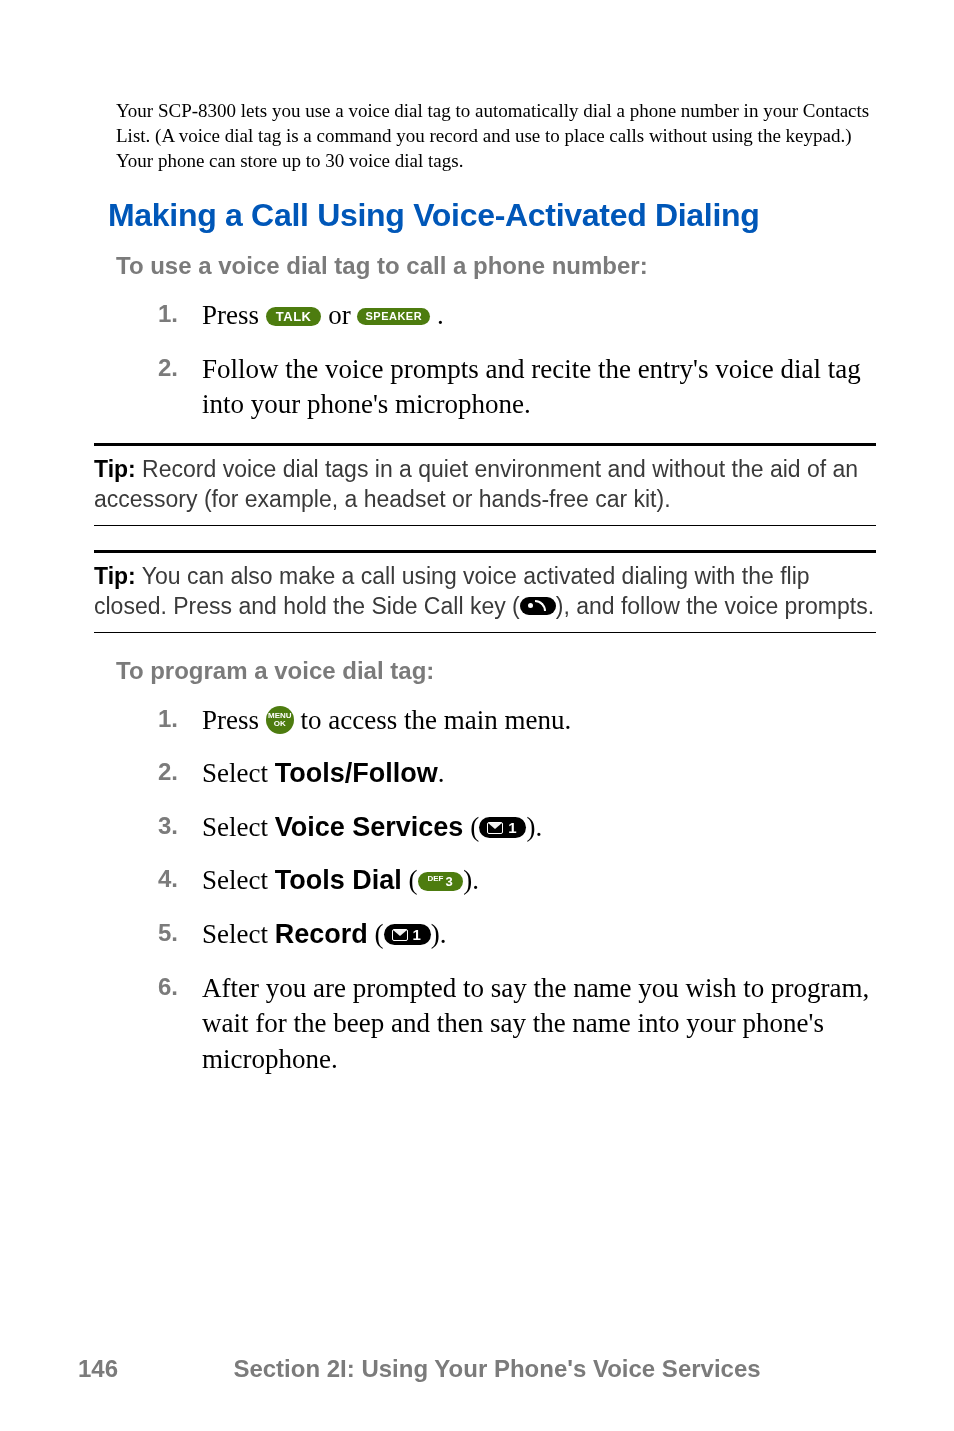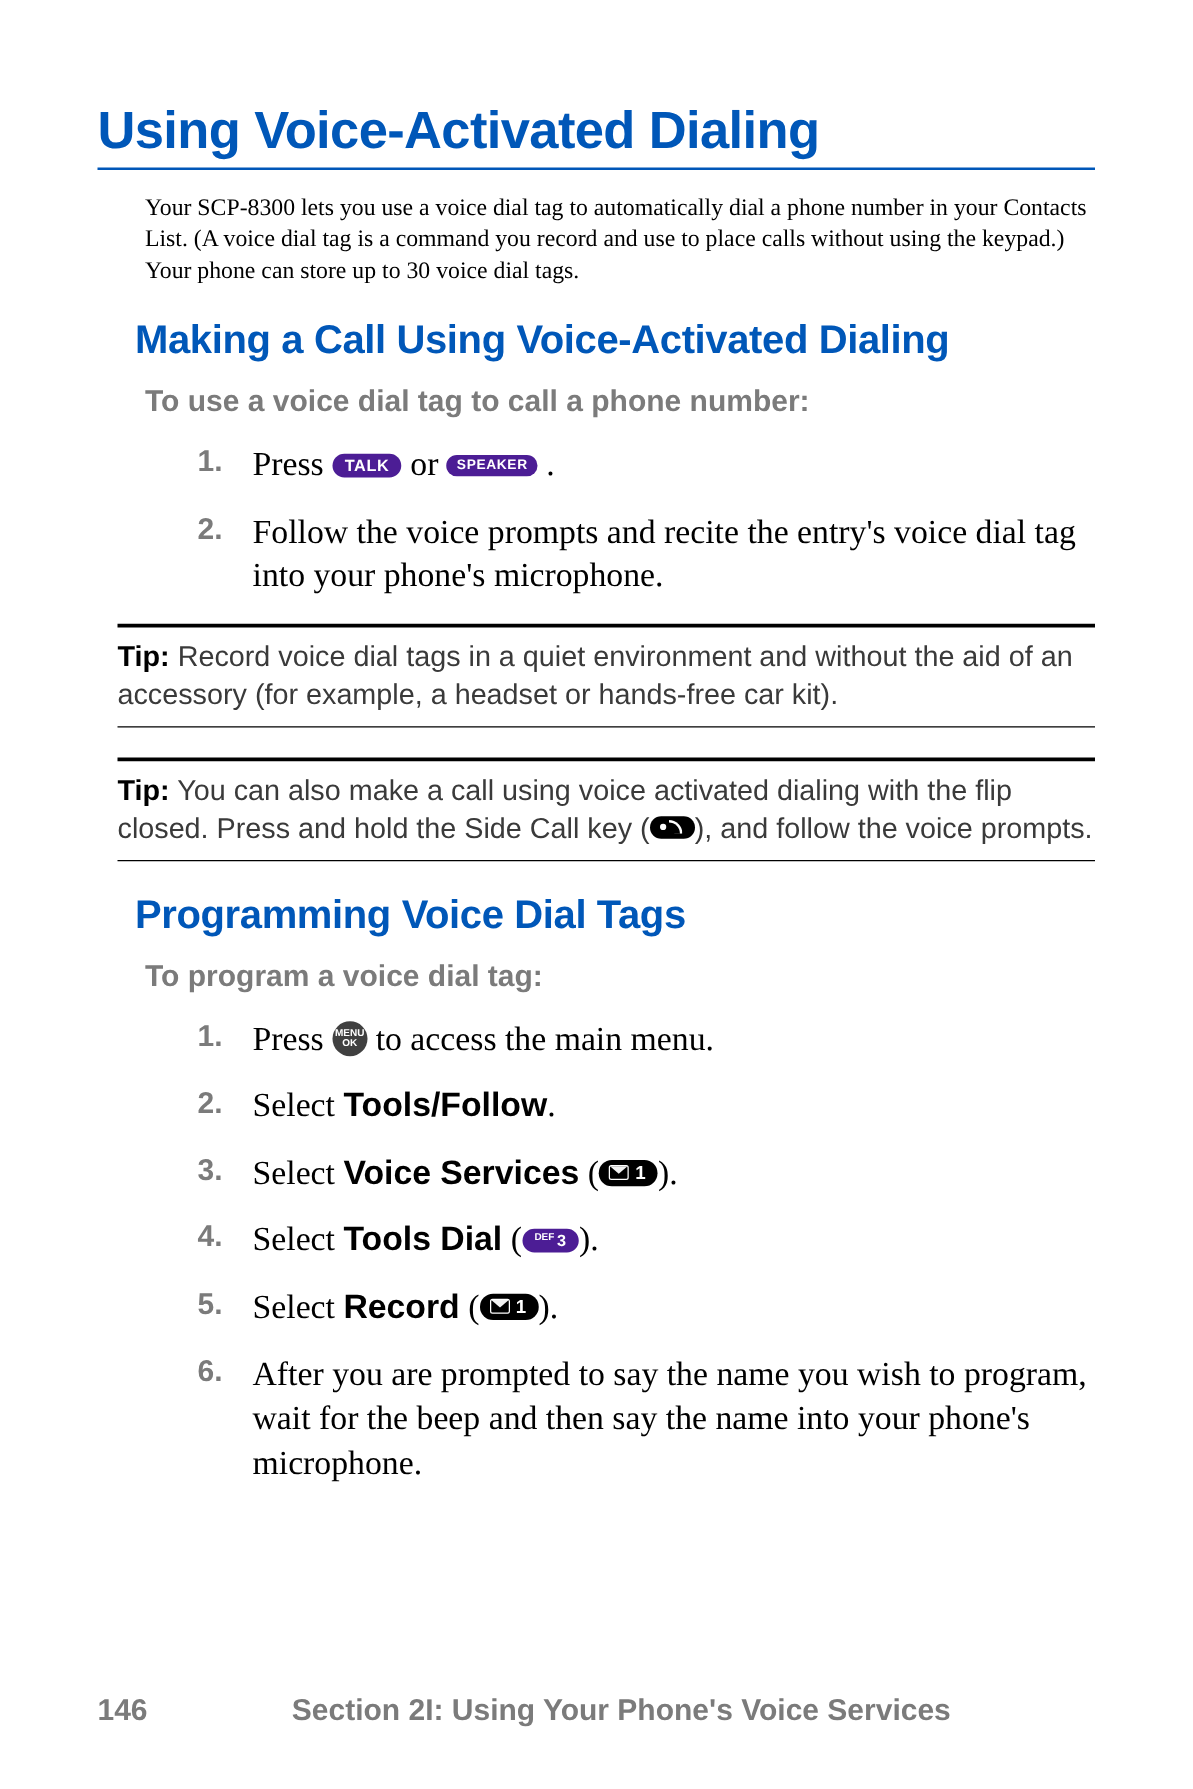--- a/index.html
+++ b/index.html
@@ -84,21 +84,21 @@
     line-height: 1.32;
     color: #3a3a3a;
   }
   .tip-box .tip-label {
     font-weight: 700;
     color: #000;
   }
   .pill {
     display: inline-block;
     vertical-align: middle;
-    background: #4c1d95;
+    background: #4d7c0f;
     color: #fff;
     font-family: Arial, Helvetica, sans-serif;
     font-weight: 700;
     font-size: 13px;
     border-radius: 999px;
     padding: 3px 10px 3px 10px;
     line-height: 1;
     min-width: 24px;
     text-align: center;
     position: relative;
@@ -108,21 +108,21 @@
   .pill.small { font-size: 11px; padding: 3px 8px; }
   .pill .sup  { font-size: 8px; vertical-align: top; margin-right: 2px; letter-spacing: 0; }
   .menu-ok {
     display: inline-flex;
     flex-direction: column;
     align-items: center;
     justify-content: center;
     width: 28px;
     height: 28px;
     border-radius: 50%;
-    background: #404040;
+    background: #4d7c0f;
     color: #fff;
     font-family: Arial, Helvetica, sans-serif;
     font-weight: 700;
     font-size: 8px;
     line-height: 1;
     vertical-align: middle;
     position: relative;
     top: -2px;
   }
   .bold-sans {
@@ -183,21 +183,20 @@
     border-right:7px solid transparent;
     border-top:6px solid #fff;
     opacity:.95;
   }
 </style>
 </head>
 <body>
 
 <div class="page">
 
-  <h1 class="main-title">Using Voice-Activated Dialing</h1>
 
   <p class="intro">Your SCP-8300 lets you use a voice dial tag to automatically dial a phone number in your Contacts List. (A voice dial tag is a command you record and use to place calls without using the keypad.) Your phone can store up to 30 voice dial tags.</p>
 
   <h2 class="sub-title">Making a Call Using Voice-Activated Dialing</h2>
 
   <p class="lead">To use a voice dial tag to call a phone number:</p>
 
   <ol class="steps">
     <li>
       <span>Press </span>
@@ -210,21 +209,20 @@
   </ol>
 
   <div class="tip-box">
     <span class="tip-label">Tip:</span><span> Record voice dial tags in a quiet environment and without the aid of an accessory (for example, a headset or hands-free car kit).</span>
   </div>
 
   <div class="tip-box">
     <span class="tip-label">Tip:</span><span> You can also make a call using voice activated dialing with the flip closed. Press and hold the Side Call key (</span><span class="side-call-icon"></span><span>), and follow the voice prompts.</span>
   </div>
 
-  <h2 class="sub-title">Programming Voice Dial Tags</h2>
 
   <p class="lead">To program a voice dial tag:</p>
 
   <ol class="steps">
     <li>
       <span>Press </span>
       <span class="menu-ok">
         <span>MENU</span>
         <span>OK</span>
       </span>

